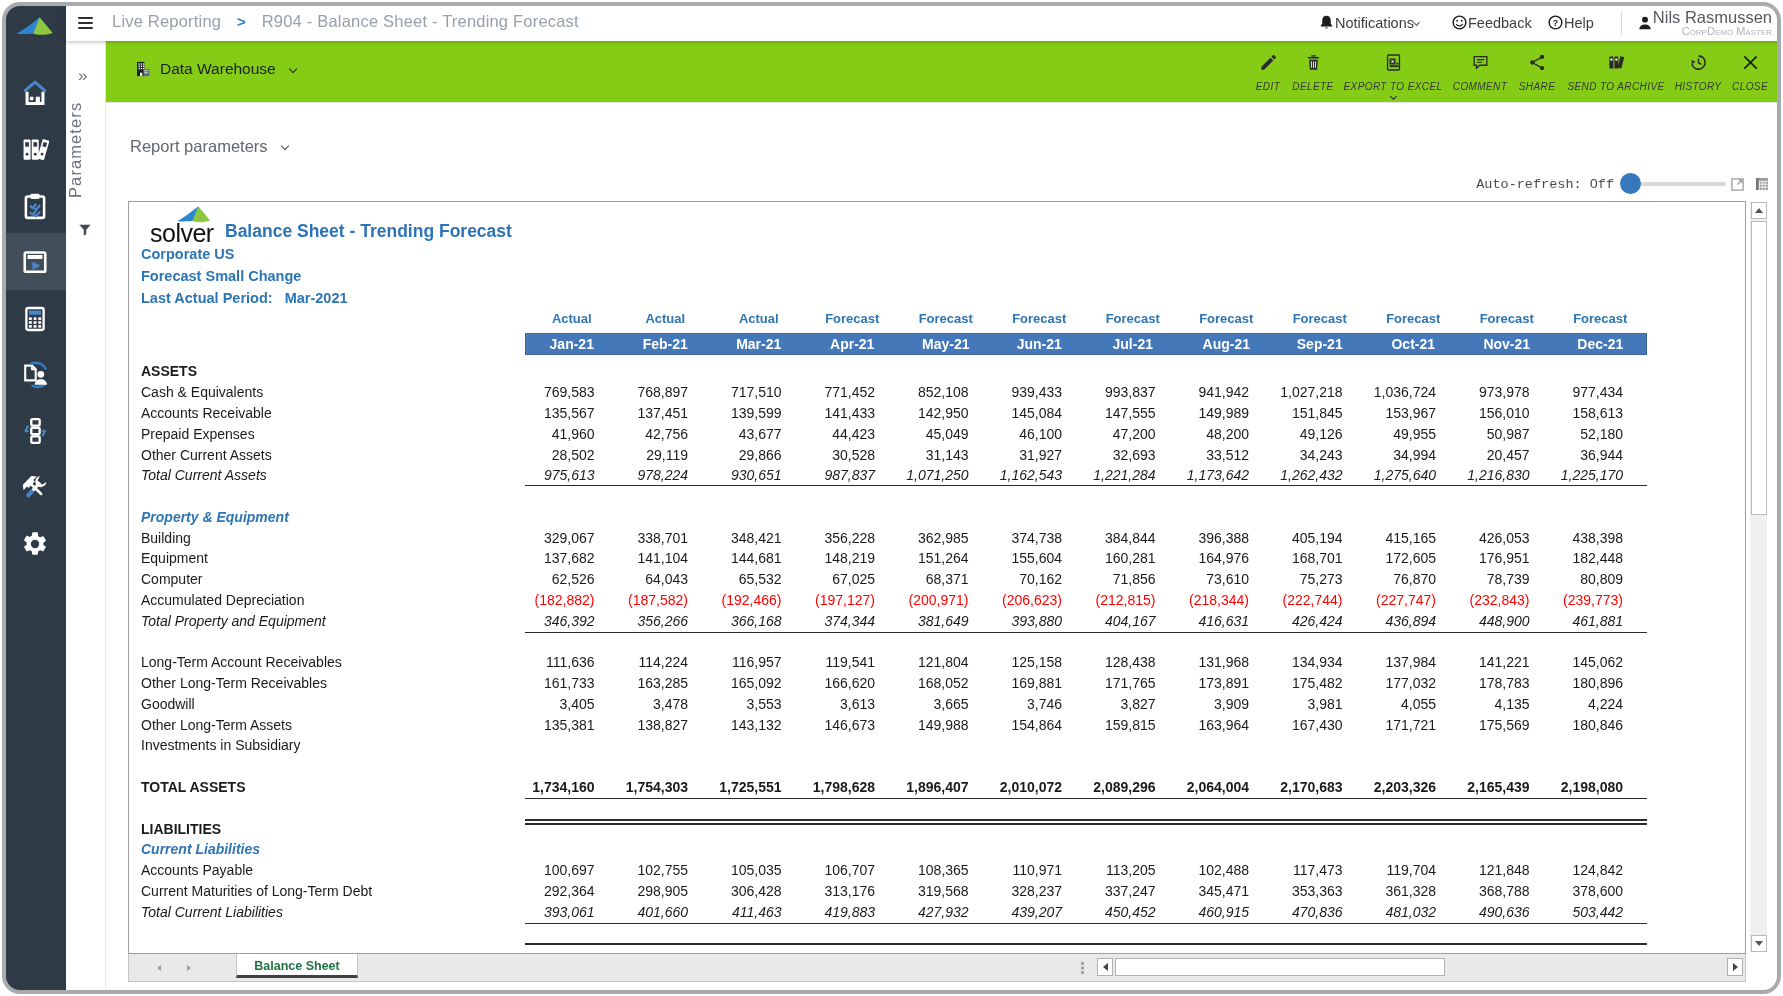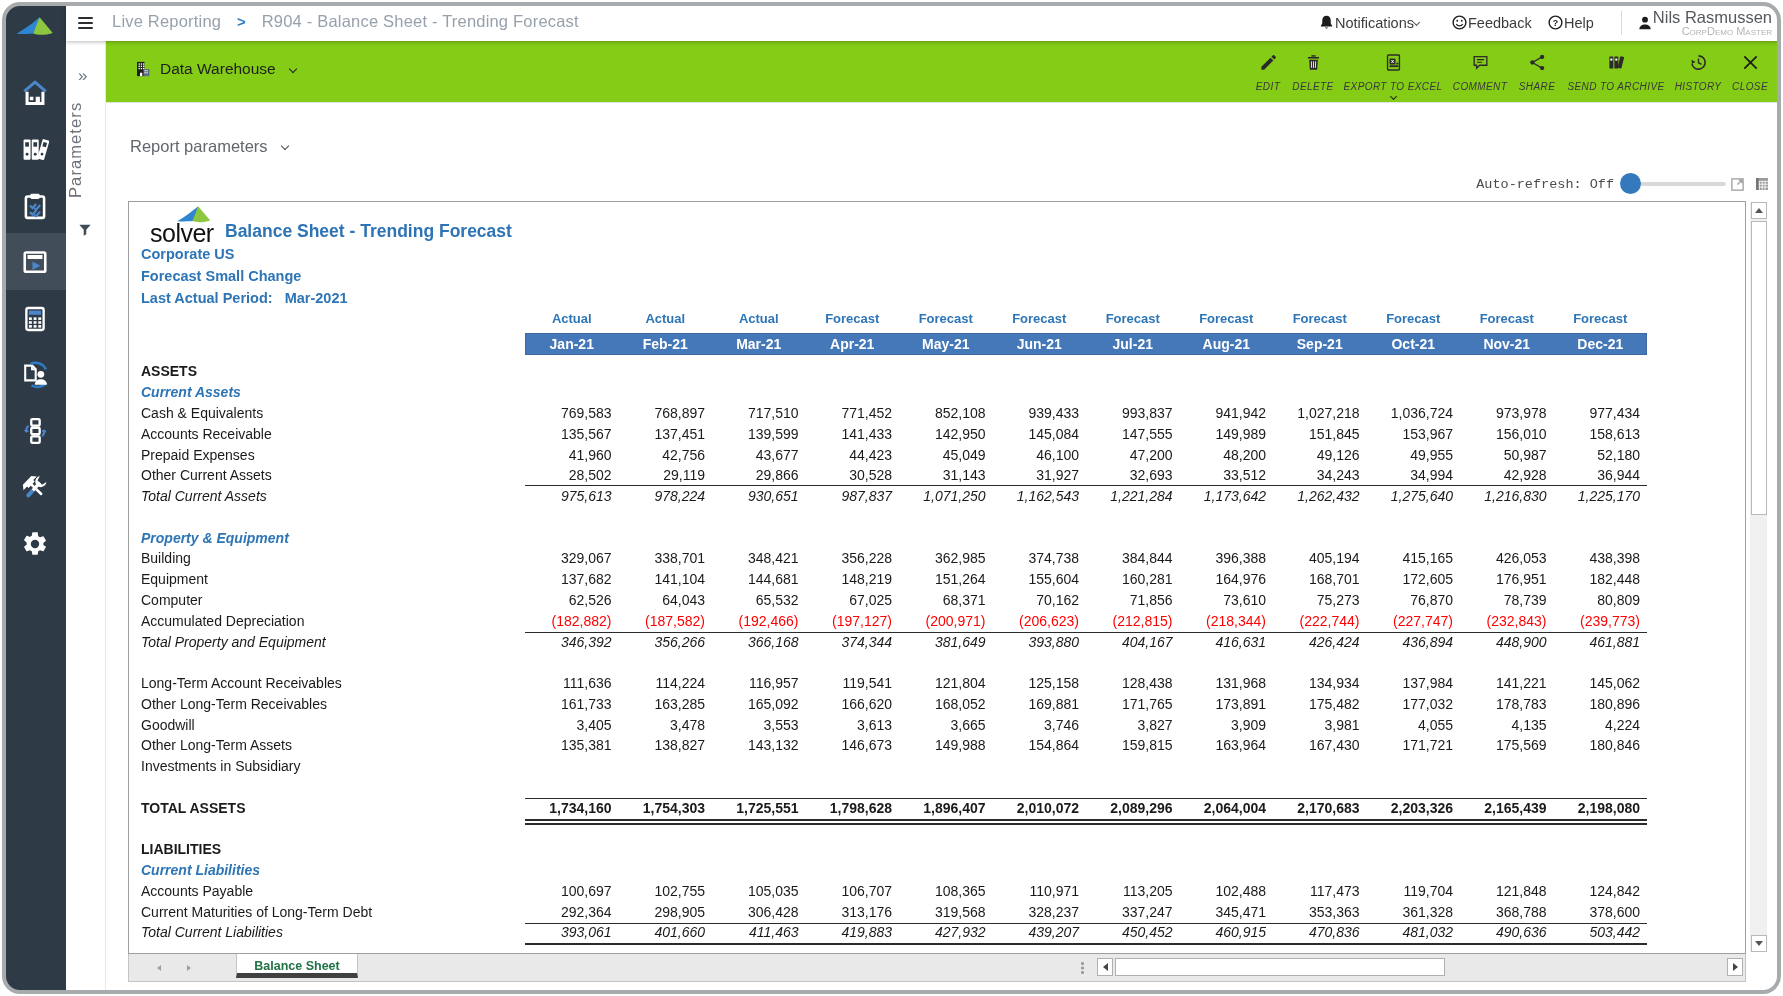--- a/index.html
+++ b/index.html
@@ -51,21 +51,21 @@
 .hrow { position:absolute; left:396px; top:106px; width:1122px; height:21px; }
 .hc { display:inline-block; width:93.5px; text-align:center; font-size:13px; font-weight:bold; color:#2e75b6; line-height:21px; }
 .band { position:absolute; left:396px; top:131px; width:1122px; height:22px; background:#4478b8; box-shadow:inset 0 0 0 1px #3d68a0; }
 .mc { display:inline-block; width:93.5px; text-align:center; font-size:14px; font-weight:bold; color:#fff; line-height:22px; }
 .tbl { position:absolute; left:0; top:159.4px; width:100%; }
 .trow { position:relative; height:20.787px; line-height:20.787px; font-size:14px; color:#1a1a1a; white-space:nowrap; }
 .lbl { position:absolute; left:12px; }
 .lbl.bold { font-weight:bold; }
 .lbl.sec { color:#2e75b6; font-weight:bold; font-style:italic; }
 .lbl.ital, .nums.ital { font-style:italic; }
-.nums { position:absolute; left:396px; width:1122px; }
+.nums { position:absolute; left:379px; width:1122px; }
 .v { display:inline-block; width:93.5px; text-align:right; padding-right:7px; }
 .v.red { color:#fe0000; }
 .v.bold { font-weight:bold; }
 .bl { position:absolute; left:396px; width:1122px; background:#2b2b2b; z-index:4; }
 
 
 .chv { display:inline-block; width:6px; height:6px; border-right:1.8px solid #444; border-bottom:1.8px solid #444; transform:rotate(45deg); vertical-align:2px; }
 .tri { display:inline-block; width:0; height:0; }
 .tri.up { border-left:4px solid transparent; border-right:4px solid transparent; border-bottom:5px solid #555; }
 .tri.down { border-left:4px solid transparent; border-right:4px solid transparent; border-top:5px solid #555; }
@@ -74,21 +74,21 @@
 .tri.sleft { border-top:3.5px solid transparent; border-bottom:3.5px solid transparent; border-right:4.5px solid #a0a0a0; }
 .tri.sright { border-top:3.5px solid transparent; border-bottom:3.5px solid transparent; border-left:4.5px solid #a0a0a0; }
 .vdots { position:absolute; left:952px; top:8px; width:2.5px; height:2.5px; background:#9b9b9b; border-radius:50%; box-shadow:0 4.5px 0 #9b9b9b, 0 9px 0 #9b9b9b; }
 
 .vscroll { position:absolute; left:1746px; top:198px; width:17px; height:750px; background:#f0f0f0; z-index:3; }
 .vs-btn { position:absolute; left:0.5px; width:16px; height:17px; background:#fff; border:1px solid #b9b9b9; display:flex; align-items:center; justify-content:center; }
 .vs-thumb { position:absolute; left:0.5px; top:19px; width:16px; height:294px; background:#fff; border:1px solid #b9b9b9; }
 
 .tabstrip { position:absolute; left:124px; top:950px; width:1618px; height:28px; background:#e9e9e9; border:1px solid #c4c4c4; border-top:none; z-index:3; }
 .ts-arr { position:absolute; top:8px; color:#a3a3a3; font-size:10px; }
-.tab { position:absolute; left:107px; top:0; width:122px; height:24px; background:#fff; border-left:1px solid #c4c4c4; border-right:1px solid #c4c4c4; border-bottom:5px solid #404040; text-align:center; line-height:24px; font-size:12.5px; font-weight:bold; color:#217346; }
+.tab { position:absolute; left:107px; top:0; width:122px; height:24px; background:#fff; border-left:1px solid #c4c4c4; border-right:1px solid #c4c4c4; border-bottom:3px solid #404040; text-align:center; line-height:24px; font-size:12.5px; font-weight:bold; color:#217346; }
 .hs-btn { position:absolute; top:4px; width:16px; height:18px; background:#fff; border:1px solid #b0b0b0; display:flex; align-items:center; justify-content:center; }
 .hs-thumb { position:absolute; left:986px; top:4px; width:330px; height:18px; background:#fff; border:1px solid #b0b0b0; }
 </style></head>
 <body>
 <div class="app">
   <div class="sidebar">
     <div class="slogo"><svg width="40" height="22" viewBox="0 0 46 26">
 <path d="M1 21 C10 16 22 7 28.5 1.5 L25.5 20.5 C17 21.5 6 21.5 1 21 Z" fill="#2e86d0"></path>
 <path d="M28.5 1.5 L44 20 C36 23 26 22.8 21 20.8 Z" fill="#8dc63f"></path>
         </svg></div>
@@ -358,38 +358,34 @@
     <div class="rsub" style="top:66px">Forecast Small Change</div>
     <div class="rsub" style="top:88px">Last Actual Period:&nbsp;&nbsp;&nbsp;Mar-2021</div>
     <div class="hrow"><span class="hc">Actual</span><span class="hc">Actual</span><span class="hc">Actual</span><span class="hc">Forecast</span><span class="hc">Forecast</span><span class="hc">Forecast</span><span class="hc">Forecast</span><span class="hc">Forecast</span><span class="hc">Forecast</span><span class="hc">Forecast</span><span class="hc">Forecast</span><span class="hc">Forecast</span></div>
     <div class="band"><span class="mc">Jan-21</span><span class="mc">Feb-21</span><span class="mc">Mar-21</span><span class="mc">Apr-21</span><span class="mc">May-21</span><span class="mc">Jun-21</span><span class="mc">Jul-21</span><span class="mc">Aug-21</span><span class="mc">Sep-21</span><span class="mc">Oct-21</span><span class="mc">Nov-21</span><span class="mc">Dec-21</span></div>
     <div class="tbl">
 <div class="trow">
           <span class="lbl bold">ASSETS</span>
           <span class="nums"></span>
         </div>
 <div class="trow">
-          <span class="lbl sec">Current Assets</span>
-          <span class="nums"></span>
-        </div>
-<div class="trow">
           <span class="lbl">Cash &amp; Equivalents</span>
           <span class="nums"><span class="v">769,583</span><span class="v">768,897</span><span class="v">717,510</span><span class="v">771,452</span><span class="v">852,108</span><span class="v">939,433</span><span class="v">993,837</span><span class="v">941,942</span><span class="v">1,027,218</span><span class="v">1,036,724</span><span class="v">973,978</span><span class="v">977,434</span></span>
         </div>
 <div class="trow">
           <span class="lbl">Accounts Receivable</span>
           <span class="nums"><span class="v">135,567</span><span class="v">137,451</span><span class="v">139,599</span><span class="v">141,433</span><span class="v">142,950</span><span class="v">145,084</span><span class="v">147,555</span><span class="v">149,989</span><span class="v">151,845</span><span class="v">153,967</span><span class="v">156,010</span><span class="v">158,613</span></span>
         </div>
 <div class="trow">
           <span class="lbl">Prepaid Expenses</span>
           <span class="nums"><span class="v">41,960</span><span class="v">42,756</span><span class="v">43,677</span><span class="v">44,423</span><span class="v">45,049</span><span class="v">46,100</span><span class="v">47,200</span><span class="v">48,200</span><span class="v">49,126</span><span class="v">49,955</span><span class="v">50,987</span><span class="v">52,180</span></span>
         </div>
 <div class="trow">
           <span class="lbl">Other Current Assets</span>
-          <span class="nums"><span class="v">28,502</span><span class="v">29,119</span><span class="v">29,866</span><span class="v">30,528</span><span class="v">31,143</span><span class="v">31,927</span><span class="v">32,693</span><span class="v">33,512</span><span class="v">34,243</span><span class="v">34,994</span><span class="v">42,928</span><span class="v">36,944</span></span>
+          <span class="nums"><span class="v">28,502</span><span class="v">29,119</span><span class="v">29,866</span><span class="v">30,528</span><span class="v">31,143</span><span class="v">31,927</span><span class="v">32,693</span><span class="v">33,512</span><span class="v">34,243</span><span class="v">34,994</span><span class="v">20,457</span><span class="v">36,944</span></span>
         </div>
 <div class="trow">
           <span class="lbl ital">Total Current Assets</span>
           <span class="nums ital"><span class="v">975,613</span><span class="v">978,224</span><span class="v">930,651</span><span class="v">987,837</span><span class="v">1,071,250</span><span class="v">1,162,543</span><span class="v">1,221,284</span><span class="v">1,173,642</span><span class="v">1,262,432</span><span class="v">1,275,640</span><span class="v">1,216,830</span><span class="v">1,225,170</span></span>
         </div>
 <div class="trow">
           <span class="lbl"></span>
           <span class="nums"></span>
         </div>
 <div class="trow">

